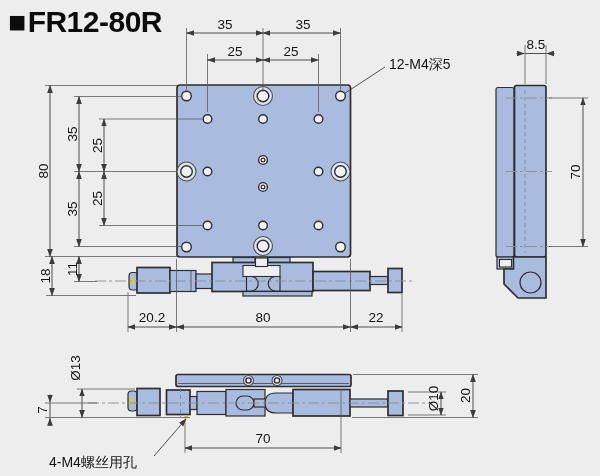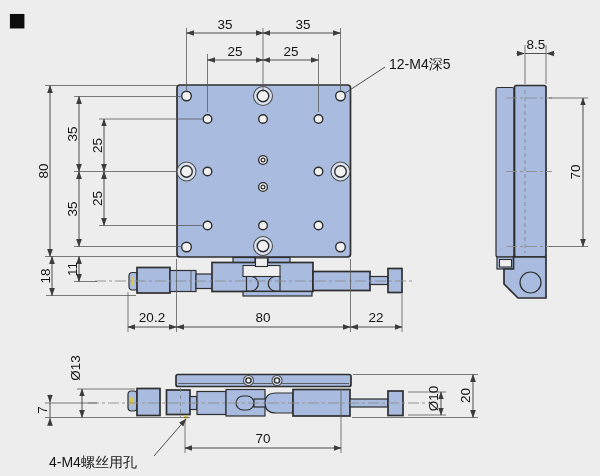--- a/index.html
+++ b/index.html
@@ -24,20 +24,21 @@
   text.notetxt{font-family:"Liberation Sans",sans-serif;font-size:14px;fill:#141414;}
   .ydot{fill:#d8c84e;}
 </style>
 </head>
 <body>
 
 <div class="page">
 
   <div class="title">
     <span class="sq">■</span>
+    <span>FR12-80R</span>
   </div>
 
   <svg width="600" height="476" viewBox="0 0 600 476">
     <defs>
       <marker id="arr" viewBox="0 0 8 8" refX="7.4" refY="4" markerWidth="9" markerHeight="9" orient="auto-start-reverse">
         <path d="M0 1.2 L8 4 L0 6.8 Z" fill="#3c3c3c"></path>
       </marker>
     </defs>
 
     <g>

